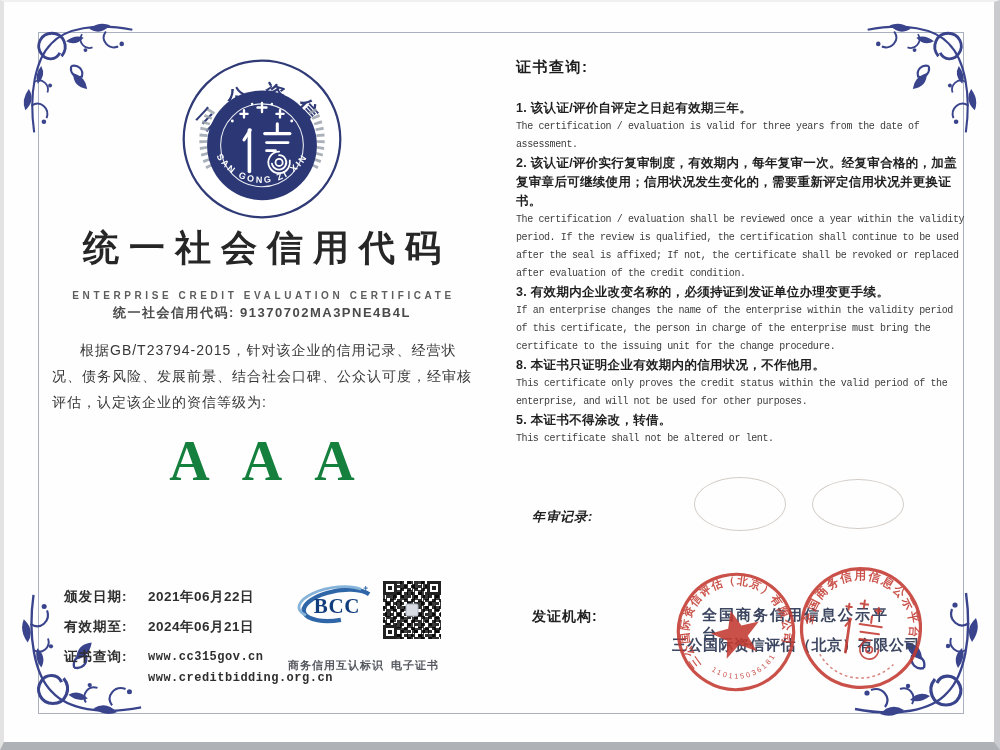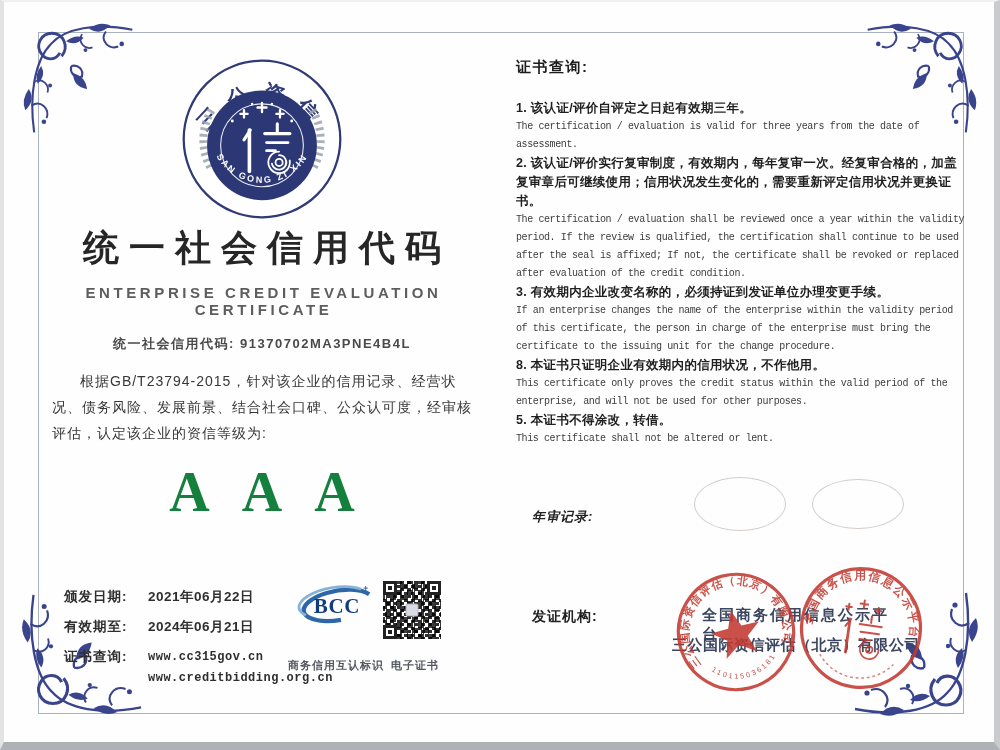--- a/index.html
+++ b/index.html
@@ -23,28 +23,28 @@
   .corner.br { right:12px; bottom:22px; width:130px; height:130px; transform:scale(-1,-1); }
 
   
   .left-col { position:absolute; left:38px; top:0; width:440px; text-align:center; }
   .logo-wrap { margin:56px auto 0; width:162px; height:162px; }
   .cert-title {
     margin-top:4px; font-size:36px; font-weight:bold; color:#262626;
     letter-spacing:10px; padding-left:10px;
   }
   .cert-subtitle {
-    margin-top:11px; font-size:15px; color:#5d5d5d; letter-spacing:3.6px;
+    margin-top:17px; font-size:10px; color:#5d5d5d; letter-spacing:3.6px;
     padding-left:3px; font-weight:bold;
   }
   .credit-line { margin-top:14px; font-size:13px; color:#4a4a4a; letter-spacing:1px; font-weight:bold; }
   .company-name {
     margin-top:10px; font-size:25px; color:#b0453f; font-weight:bold; letter-spacing:2.5px;
   }
-  .uscc-line { margin-top:17px; font-size:13px; color:#4a4a4a; letter-spacing:1.5px; font-weight:bold; }
+  .uscc-line { margin-top:3px; font-size:13px; color:#4a4a4a; letter-spacing:1.5px; font-weight:bold; }
   .body-par {
     margin:15px 10px 0; text-align:left; font-size:14px; line-height:26px;
     color:#373737; text-indent:2em; letter-spacing:1px; font-weight:500;
   }
   .rating {
     margin-top:14px; font-family:Liberation Serif, serif; font-weight:bold;
     font-size:56px; color:#15803d; letter-spacing:32px; padding-left:32px;
   }
   .meta-block { position:absolute; left:60px; top:580px; font-size:13.5px; color:#2e2e2e; }
   .meta-row { display:flex; height:30px; align-items:center; }

